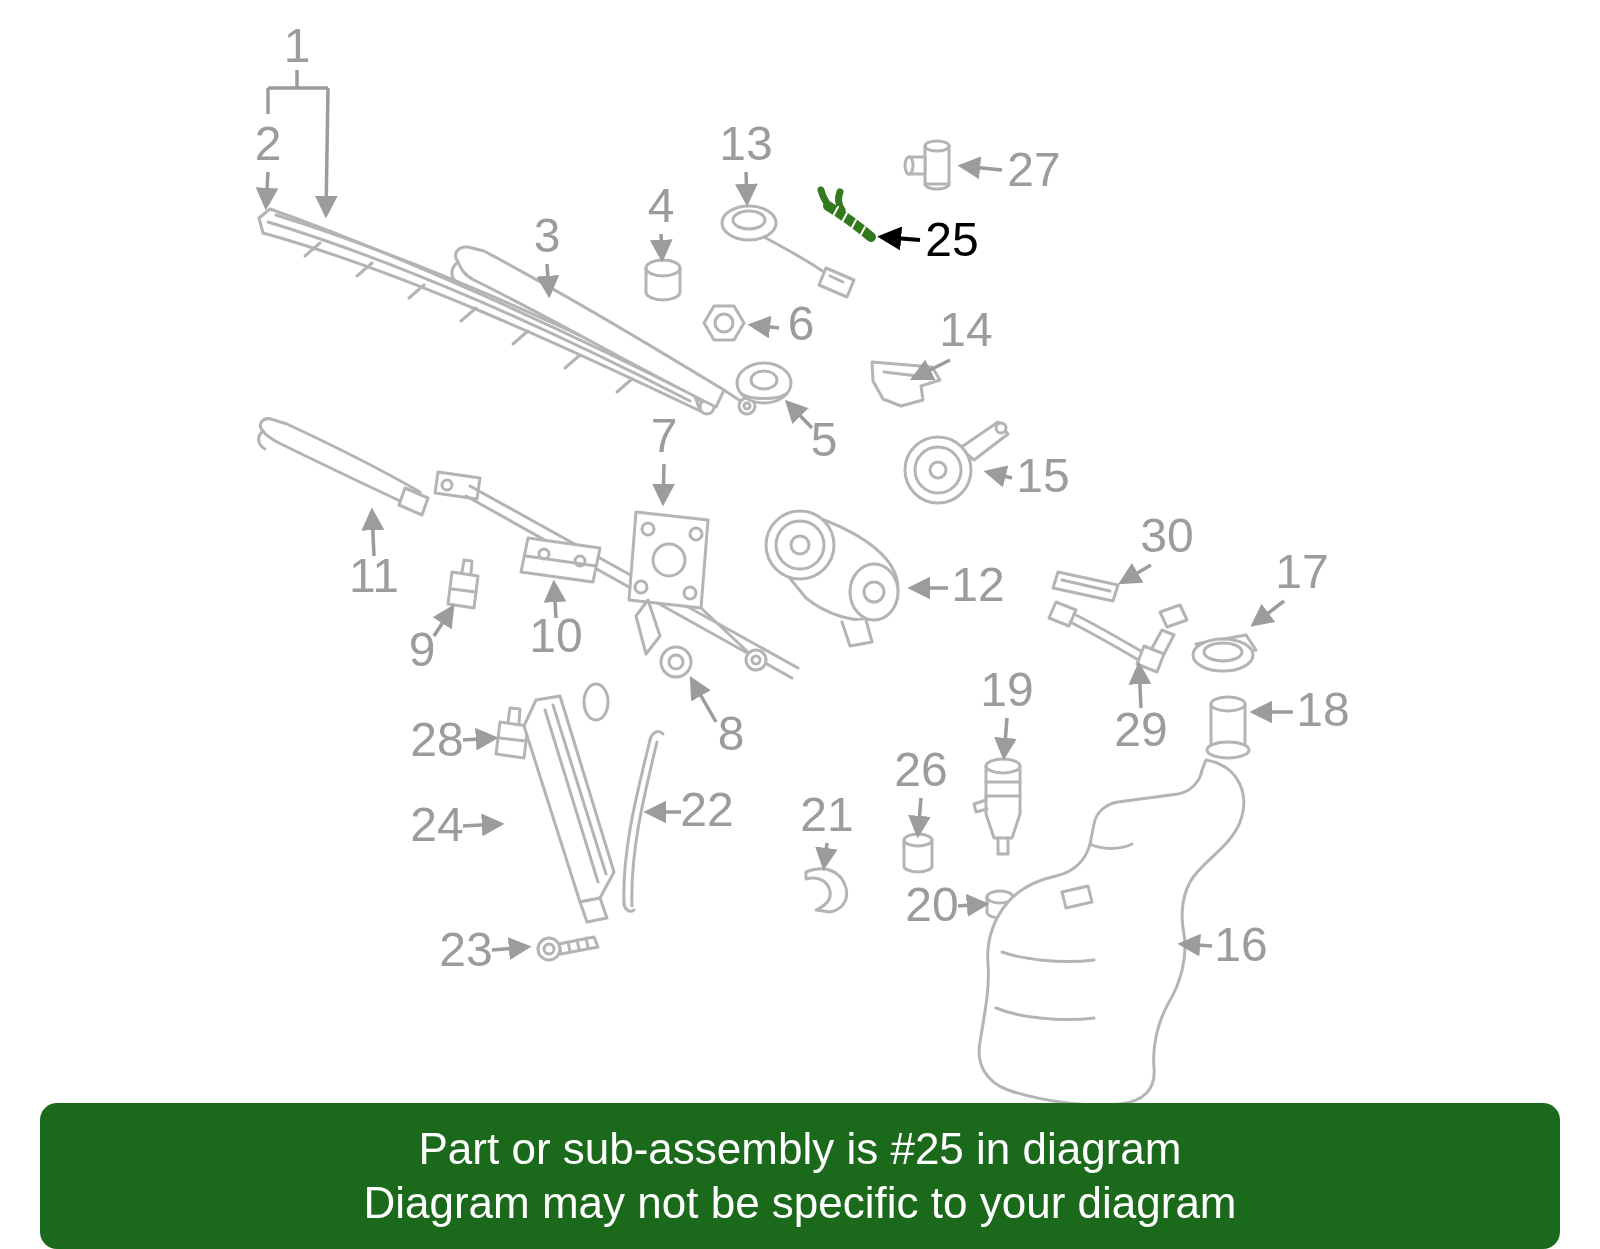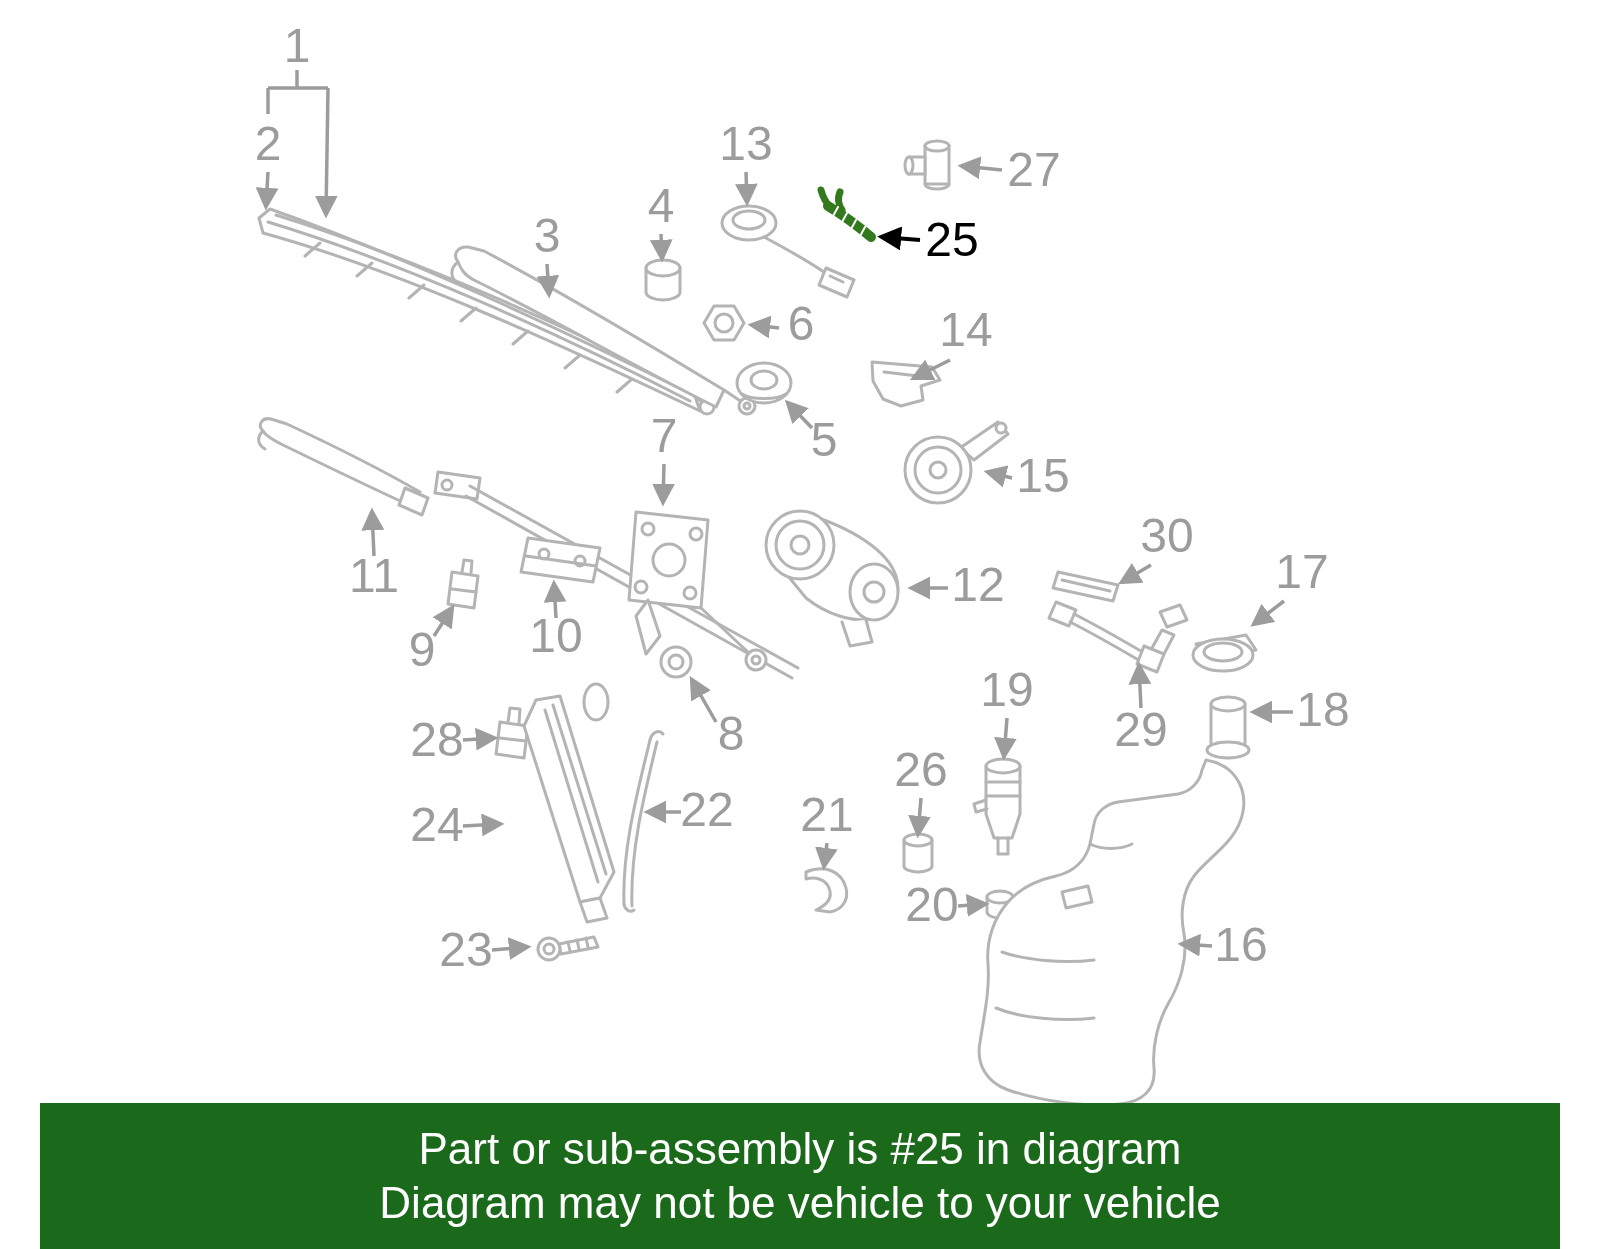--- a/index.html
+++ b/index.html
@@ -26,20 +26,21 @@
   .part-label.hl{fill:var(--highlight-label-color);}
   .leader{stroke:var(--label-color);stroke-width:3.5;fill:none;}
   .leader.hl{stroke:var(--highlight-label-color);stroke-width:4;}
   .mk-gray{fill:var(--label-color);}
   .mk-hl{fill:var(--highlight-label-color);}
   .banner{
     position:absolute;left:40px;top:1103px;width:1520px;height:146px;
     background:var(--banner-bg);color:var(--banner-text);
     display:flex;flex-direction:column;align-items:center;justify-content:center;
     text-align:center;
+    border-radius:17px;
   }
   .banner-line{font-size:44px;line-height:1.22;}
 </style>
 </head>
 <body>
 
 <div class="screen">
 
   <svg class="diagram-svg" width="1600" height="1249" viewBox="0 0 1600 1249">
     <defs>
@@ -326,16 +327,16 @@
         <text x="932" y="921" class="part-label">20</text>
         <line x1="492" y1="950" x2="527" y2="947" class="leader" marker-end="url(#arrow-gray)"></line>
         <text x="466" y="966" class="part-label">23</text>
         <line x1="1212" y1="946" x2="1182" y2="944" class="leader" marker-end="url(#arrow-gray)"></line>
         <text x="1241" y="961" class="part-label">16</text>
       </g>
   </svg>
 
   <div class="banner">
     <div class="banner-line">Part or sub-assembly is #25 in diagram</div>
-    <div class="banner-line">Diagram may not be vehicle to your vehicle</div>
+    <div class="banner-line">Diagram may not be specific to your diagram</div>
   </div>
 
 </div>
 
 </body></html>

